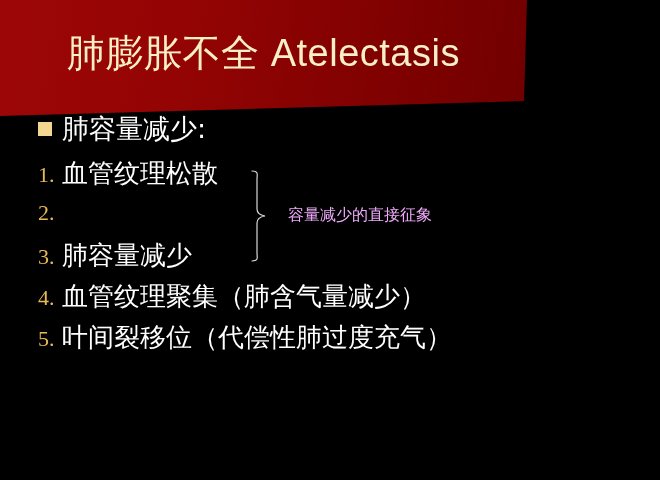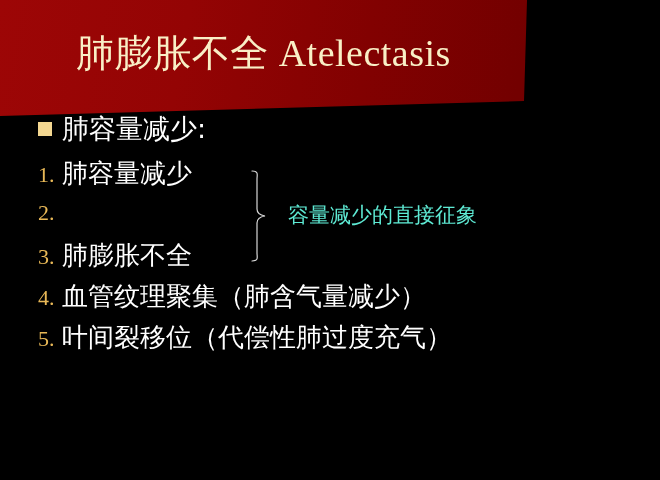--- a/index.html
+++ b/index.html
@@ -36,21 +36,21 @@
     position: absolute;
     left: 0;
     top: 29px;
     width: 527px;
     text-align: center;
     color: #f9efc6;
     font-size: 38px;
     line-height: 48px;
     letter-spacing: 0.5px;
     white-space: nowrap;
-    font-family: Liberation Serif, serif;
+    font-family: Liberation Sans, sans-serif;
   }
 
   
   #body-area {
     position: absolute;
     left: 0;
     top: 112px;
     width: 660px;
     height: 340px;
   }
@@ -112,22 +112,22 @@
     top: 58px;
     width: 24px;
     height: 92px;
   }
   #brace-wrap svg { display: block; }
 
   #brace-note {
     position: absolute;
     left: 288px;
     top: 90px;
-    color: #5eead4;
-    font-size: 21px;
+    color: #f0abfc;
+    font-size: 16px;
     line-height: 26px;
     white-space: nowrap;
     font-family: "DejaVu Serif", "Liberation Serif", serif;
   }
 </style>
 </head>
 <body>
 
 <div id="slide">
 
@@ -137,30 +137,30 @@
 
   <div id="body-area">
 
     <div class="bullet-row">
       <span class="bullet-square"></span>
       <span class="bullet-label">肺容量减少:</span>
     </div>
 
     <div class="num-item" style="top:46px;">
       <span class="num-marker">1.</span>
-      <span class="num-text">肺容量减少</span>
+      <span class="num-text">血管纹理松散</span>
     </div>
 
     <div class="num-item" style="top:87px;">
       <span class="num-marker">2.</span>
     </div>
 
     <div class="num-item" style="top:128px;">
       <span class="num-marker">3.</span>
-      <span class="num-text">肺膨胀不全</span>
+      <span class="num-text">肺容量减少</span>
     </div>
 
     <div class="num-item" style="top:169px;">
       <span class="num-marker">4.</span>
       <span class="num-text">血管纹理聚集（肺含气量减少）</span>
     </div>
 
     <div class="num-item" style="top:210px;">
       <span class="num-marker">5.</span>
       <span class="num-text">叶间裂移位（代偿性肺过度充气）</span>

